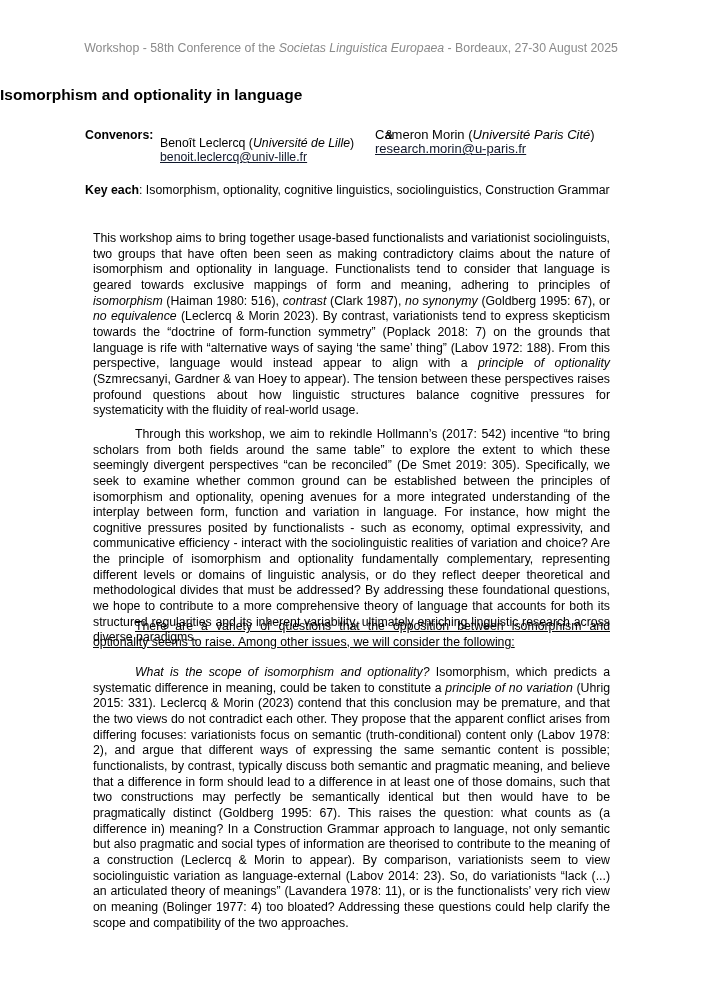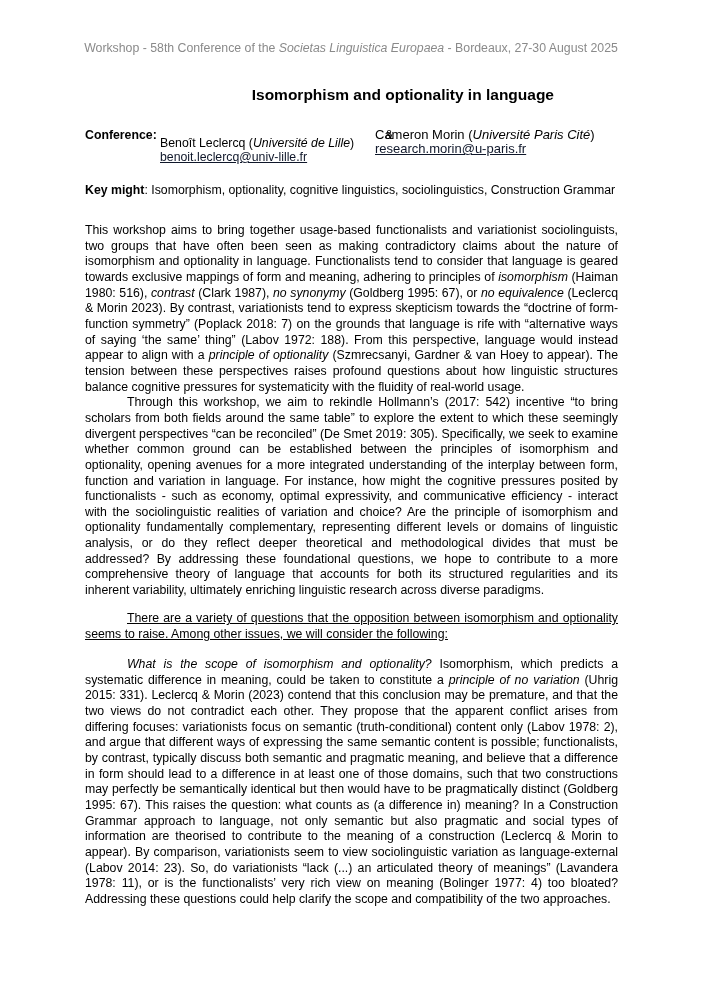--- a/index.html
+++ b/index.html
@@ -1,55 +1,55 @@
 <!DOCTYPE html>
 <html><head>
 <meta charset="utf-8">
 <style>
   html, body { margin: 0; padding: 0; background: #ffffff; }
   body { width: 702px; height: 993px; position: relative; overflow: hidden; font-family: "Liberation Sans", sans-serif; color: #000; }
   .header { position: absolute; top: 41px; left: 0; width: 702px; text-align: center; font-size: 12.3px; color: #8a8a8a; }
-  .title { position: absolute; top: 86px; left: 0; width: 554px; text-align: right; font-size: 15.5px; font-weight: bold; }
+  .title { position: absolute; top: 86px; left: 0; width: 554px; text-align: left; font-size: 15.5px; font-weight: bold; }
   .convenors { position: absolute; top: 128px; left: 85px; font-size: 12.3px; line-height: 14px; }
   .conv-label { position: absolute; left: 0; top: 0; font-weight: bold; }
   .conv1 { position: absolute; left: 75px; top: 8px; white-space: nowrap; }
   .amp { position: absolute; left: 300px; top: 0; }
   .conv2 { position: absolute; left: 290px; top: 0; white-space: nowrap; }
   a.mail { color: #0f172a; text-decoration: underline; }
   .keywords { position: absolute; top: 183px; left: 85px; font-size: 12.3px; white-space: nowrap; }
   .keywords b { font-weight: bold; }
   .body { position: absolute; left: 85px; width: 533px; font-size: 12.3px; line-height: 15.65px; text-align: justify; }
   .p1 { top: 223px; }
   .p3 { top: 611px; text-decoration: underline; }
   .p4 { top: 657px; }
   .indent { text-indent: 42px; }
-  p { margin: 0; }
+  p { margin: 8px; }
 </style>
 </head>
 <body>
 
 <div class="header"><span>Workshop - 58th Conference of the </span><i>Societas Linguistica Europaea</i><span> - Bordeaux, 27-30 August 2025</span></div>
 
 <div class="title">Isomorphism and optionality in language</div>
 
 <div class="convenors">
-  <span class="conv-label">Conference:</span>
+  <span class="conv-label">Convenors:</span>
   <div class="conv1">
     <span>Benoît Leclercq</span> (<i>Université de Lille</i>)<br>
     <a class="mail">benoit.leclercq@univ-lille.fr</a>
   </div>
   <span class="amp" style="left:300px">&amp;</span>
   <div class="conv2" style="left:290px"></div>
 </div>
 <div style="position:absolute; top:128px; left:375px; font-size:13px; line-height:14px; white-space:nowrap;">
   <span>Cameron Morin</span> (<i>Université Paris Cité</i>)<br>
   <a class="mail">research.morin@u-paris.fr</a>
 </div>
 
-<div class="keywords"><b>Key might</b><span>: Isomorphism, optionality, cognitive linguistics, sociolinguistics, Construction Grammar</span></div>
+<div class="keywords"><b>Key each</b><span>: Isomorphism, optionality, cognitive linguistics, sociolinguistics, Construction Grammar</span></div>
 
 <div class="body p1">
   <p><span>This workshop aims to bring together usage-based functionalists and variationist sociolinguists, two groups that have often been seen as making contradictory claims about the nature of isomorphism and optionality in language. Functionalists tend to consider that language is geared towards exclusive mappings of form and meaning, adhering to principles of </span><i>isomorphism</i><span> (Haiman 1980: 516), </span><i>contrast</i><span> (Clark 1987), </span><i>no synonymy</i><span> (Goldberg 1995: 67), or </span><i>no equivalence</i><span> (Leclercq &amp; Morin 2023). By contrast, variationists tend to express skepticism towards the “doctrine of form-function symmetry” (Poplack 2018: 7) on the grounds that language is rife with “alternative ways of saying ‘the same’ thing” (Labov 1972: 188). From this perspective, language would instead appear to align with a </span><i>principle of optionality</i><span> (Szmrecsanyi, Gardner &amp; van Hoey to appear). The tension between these perspectives raises profound questions about how linguistic structures balance cognitive pressures for systematicity with the fluidity of real-world usage.</span></p>
   <p class="indent">Through this workshop, we aim to rekindle Hollmann’s (2017: 542) incentive “to bring scholars from both fields around the same table” to explore the extent to which these seemingly divergent perspectives “can be reconciled” (De Smet 2019: 305). Specifically, we seek to examine whether common ground can be established between the principles of isomorphism and optionality, opening avenues for a more integrated understanding of the interplay between form, function and variation in language. For instance, how might the cognitive pressures posited by functionalists - such as economy, optimal expressivity, and communicative efficiency - interact with the sociolinguistic realities of variation and choice? Are the principle of isomorphism and optionality fundamentally complementary, representing different levels or domains of linguistic analysis, or do they reflect deeper theoretical and methodological divides that must be addressed? By addressing these foundational questions, we hope to contribute to a more comprehensive theory of language that accounts for both its structured regularities and its inherent variability, ultimately enriching linguistic research across diverse paradigms.</p>
 </div>
 
 <div class="body p3">
   <p class="indent">There are a variety of questions that the opposition between isomorphism and optionality seems to raise. Among other issues, we will consider the following:</p>
 </div>
 

